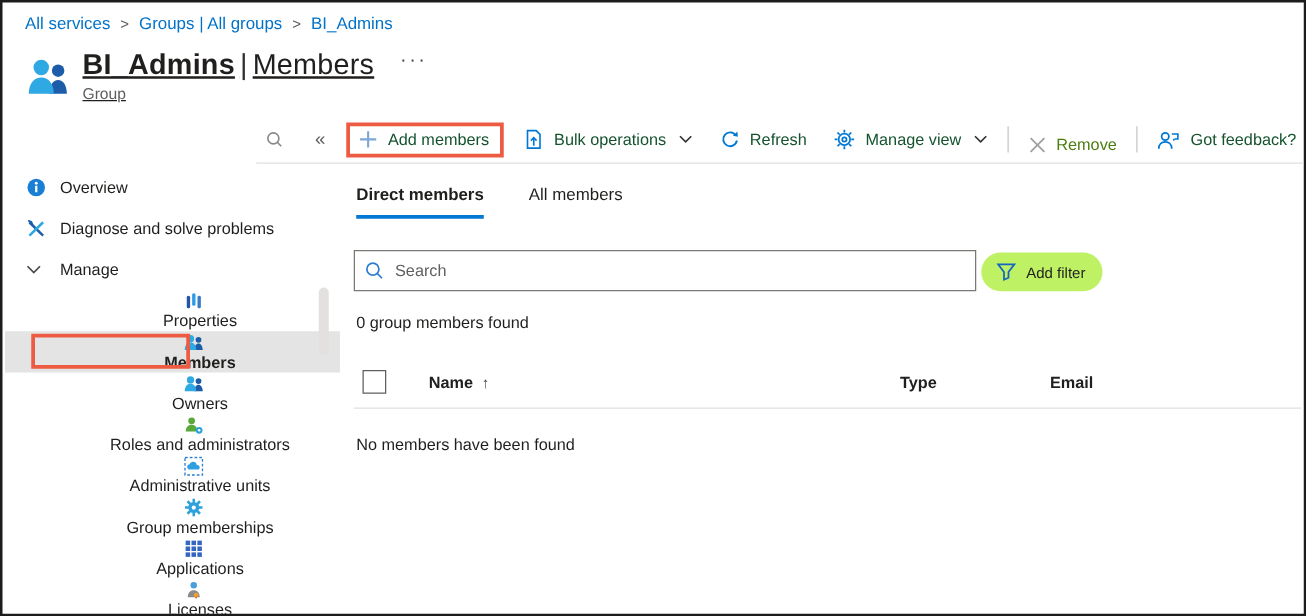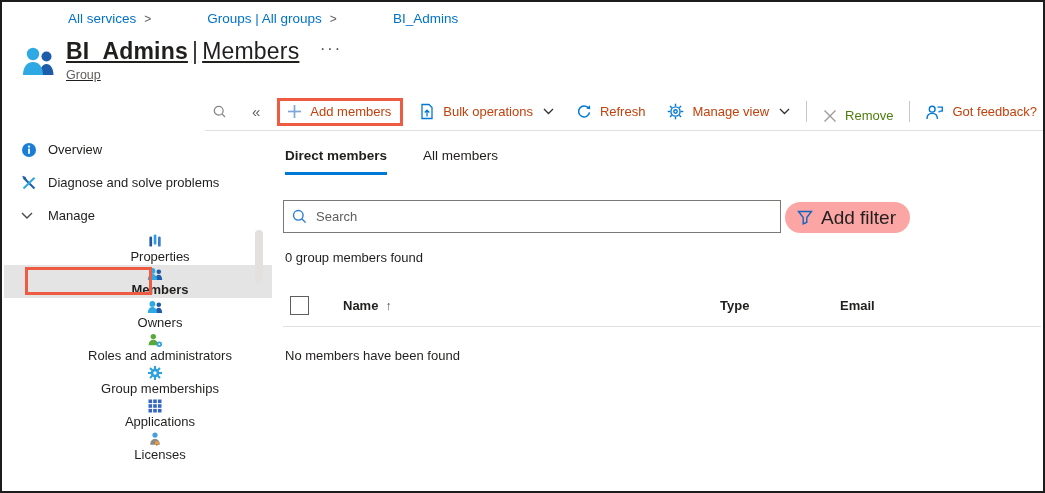--- a/index.html
+++ b/index.html
@@ -13,21 +13,21 @@
     background: #fff;
     overflow: hidden;
   }
 
   
   .breadcrumb {
     position: absolute; left: 18px; top: 9px;
     font-size: 13.5px; display: flex; align-items: center; gap: 8px;
     white-space: nowrap;
   }
-  .breadcrumb a { color: #0072c9; text-decoration: none; cursor: pointer; margin-left: 48px; }
+  .breadcrumb a { color: #0072c9; text-decoration: none; cursor: pointer; }
   .breadcrumb .sep { color: #605e5c; font-size: 12px; }
 
   
   .page-header { position: absolute; left: 20px; top: 36px; display: flex; text-decoration: underline; }
   .group-glyph { width: 36px; height: 34px; margin-top: 6px; }
   .title-block { margin-left: 8px; }
   .title-line { font-size: 23px; letter-spacing: .2px; }
   .title-line .t-bold { font-weight: bold; }
   .title-line .t-div { color: #323130; font-weight: 400; margin: 0 4px; }
   .title-line .t-sec { font-weight: 300; }
@@ -48,21 +48,21 @@
   .tb-ctrl-search { margin-left: 8px; }
   .tb-collapse { margin-left: 26px; font-size: 15px; color:#605e5c; }
   .red-ring {
     margin-left: 17px;
     border: 3px solid #ee5b43;
     padding: 3px 9px 4px 7px;
     display: flex; align-items: center;
   }
   .tb-btn {
     display: flex; align-items: center; gap: 8px;
-    cursor: pointer; color:#c2410c;
+    cursor: pointer; color:#14532d;
   }
   .tb-btn + .tb-btn { margin-left: 22px; }
   .tb-btn.disabled { color:#4d7c0f; cursor: default; margin-top: 8px; }
   .tb-sep { width: 1px; height: 21px; background:#c8c6c4; margin: 0 16px; }
   .tb-icon { display:flex; align-items:center; }
   .chev { margin-left: 2px; display:flex; align-items:center; }
 
   
   .sidebar { position: absolute; left: 2px; top: 131px; width: 268px; bottom: 2px; font-size: 13px; }
   .side-row {
@@ -99,23 +99,23 @@
     display: flex; align-items: center; padding: 0 8px;
   }
   .search-box input {
     border: none; outline: none; flex: 1; font-size: 13px;
     font-family: "Liberation Sans", sans-serif; color:#201f1e; margin-left: 9px;
     background: transparent;
   }
   .search-box input::placeholder { color:#605e5c; opacity: 1; }
   .add-filter {
     position: absolute; left: 502px; top: 2px; height: 31px;
-    background: #fca5a5; border-radius: 16px;
+    background: #bef264; border-radius: 16px;
     display: flex; align-items: center; gap: 8px;
-    padding: 0 14px 0 12px; font-size: 19px; cursor: pointer;
+    padding: 0 14px 0 12px; font-size: 12px; cursor: pointer;
   }
 
   .count-text { position: absolute; left: 2px; top: 118px; font-size: 13px; }
 
   .grid-header {
     position: absolute; left: 0; right: 0; top: 156px; height: 39px;
     border-bottom: 1px solid #e1dfdd;
   }
   .gh-checkbox {
     position: absolute; left: 7px; top: 8px;
@@ -330,20 +330,29 @@
         <svg width="16" height="16" viewBox="0 0 16 16">
           <circle cx="6.3" cy="4.6" r="2.7" fill="#58a83a"></circle>
           <path d="M1.6 13.2 c0-3.6 2-5.5 4.7-5.5 s4.7 1.9 4.7 5.5z" fill="#58a83a"></path>
           <circle cx="12.3" cy="12.2" r="2.7" fill="#2ba1dd"></circle>
           <circle cx="12.3" cy="12.2" r="1" fill="#fff"></circle>
         </svg>
       </span>
       <span class="lbl">Roles and administrators</span>
     </div>
 
+    <div class="side-row indent">
+      <span class="icon">
+        <svg width="16" height="16" viewBox="0 0 16 16">
+          <rect x="1" y="1" width="14" height="14" fill="none" stroke="#2e7fd0" stroke-width="1.1" stroke-dasharray="2.2,1.6"></rect>
+          <path d="M4.2 10.5 a2.1 2.1 0 0 1 .4-4.1 a3 3 0 0 1 5.8.6 a1.9 1.9 0 0 1 1.4 3.5 z" fill="#2e9fe0"></path>
+        </svg>
+      </span>
+      <span class="lbl">Administrative units</span>
+    </div>
 
     <div class="side-row indent">
       <span class="icon">
         <svg width="16" height="16" viewBox="0 0 16 16">
           <g stroke="#2ba1dd" stroke-width="2">
             <line x1="8" y1="1" x2="8" y2="4"></line>
               <line x1="8" y1="12" x2="8" y2="15"></line>
             <line x1="1" y1="8" x2="4" y2="8"></line>
               <line x1="12" y1="8" x2="15" y2="8"></line>
             <line x1="3" y1="3" x2="5.2" y2="5.2"></line>

